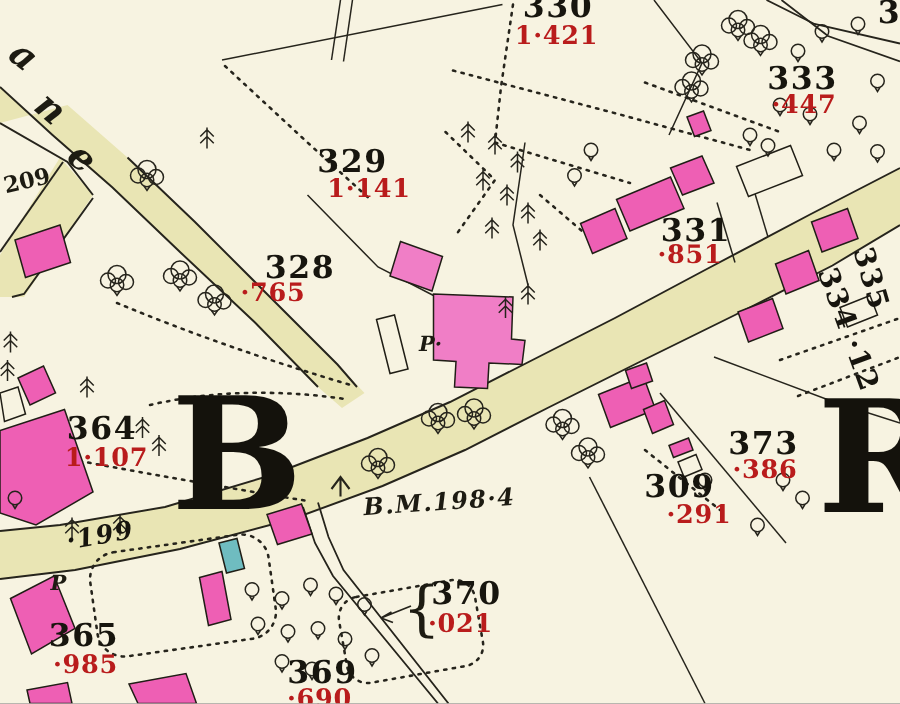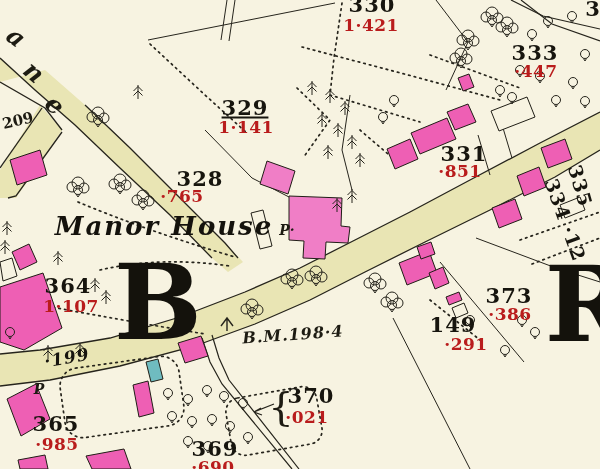--- a/index.html
+++ b/index.html
@@ -211,51 +211,50 @@
   <div class="lbl street-letter" style="left:55px;top:105px;transform:translate(-50%,-50%) rotate(44deg);">e</div>
 
   <div class="lbl small-num" style="left:18px;top:121px;transform:translate(-50%,-50%) rotate(-13deg);">209</div>
 
   <div class="lbl pnum" style="left:372px;top:4px;">330</div>
   <div class="lbl pacr" style="left:371px;top:25px;">1·421</div>
 
   <div class="lbl pnum" style="left:535px;top:52px;">333</div>
   <div class="lbl pacr" style="left:536px;top:71px;">·447</div>
 
-  <div class="lbl pnum" style="left:245px;top:107px;text-decoration:underline;">329</div>
+  <div class="lbl pnum" style="left:235px;top:107px;">329</div>
   <div class="lbl pacr" style="left:246px;top:127px;">1·141</div>
 
   <div class="lbl pnum" style="left:200px;top:178px;">328</div>
   <div class="lbl pacr" style="left:182px;top:196px;">·765</div>
 
   <div class="lbl pnum" style="left:464px;top:153px;">331</div>
   <div class="lbl pacr" style="left:460px;top:171px;">·851</div>
 
   <div class="lbl pnum rot335" style="left:580px;top:186px;font-size:19px;">335</div>
   <div class="lbl pnum rot334" style="left:565px;top:220px;font-size:19px;">334 ·12</div>
 
-  <div class="lbl manor" style="left:164px;top:226px;">Manor House</div>
 
   <div class="lbl pnum" style="left:68px;top:285px;">364</div>
   <div class="lbl pacr" style="left:71px;top:306px;">1·107</div>
 
   <div class="lbl big-letter" style="left:158px;top:303px;">B</div>
   <div class="lbl big-letter" style="left:588px;top:305px;">R</div>
 
   <div class="lbl pnum ital" style="left:67px;top:358px;font-size:17px;transform:translate(-50%,-50%) rotate(-10deg);">·199</div>
 
   <div class="lbl bm" style="left:293px;top:335px;transform:translate(-50%,-50%) rotate(-4deg);">B.M.198·4</div>
 
   <div class="lbl pump" style="left:287px;top:230px;">P·</div>
   <div class="lbl pump" style="left:39px;top:389px;">P</div>
 
   <div class="lbl pnum" style="left:509px;top:295px;">373</div>
   <div class="lbl pacr" style="left:510px;top:314px;">·386</div>
 
-  <div class="lbl pnum" style="left:453px;top:324px;">149</div>
+  <div class="lbl pnum" style="left:453px;top:324px;">309</div>
   <div class="lbl pacr" style="left:466px;top:344px;">·291</div>
 
   <div class="lbl brace" style="left:281px;top:406px;">{</div>
   <div class="lbl pnum" style="left:311px;top:395px;">370</div>
   <div class="lbl pacr" style="left:307px;top:417px;">·021</div>
 
   <div class="lbl pnum" style="left:56px;top:423px;">365</div>
   <div class="lbl pacr" style="left:57px;top:444px;">·985</div>
 
   <div class="lbl pnum" style="left:215px;top:448px;">369</div>

